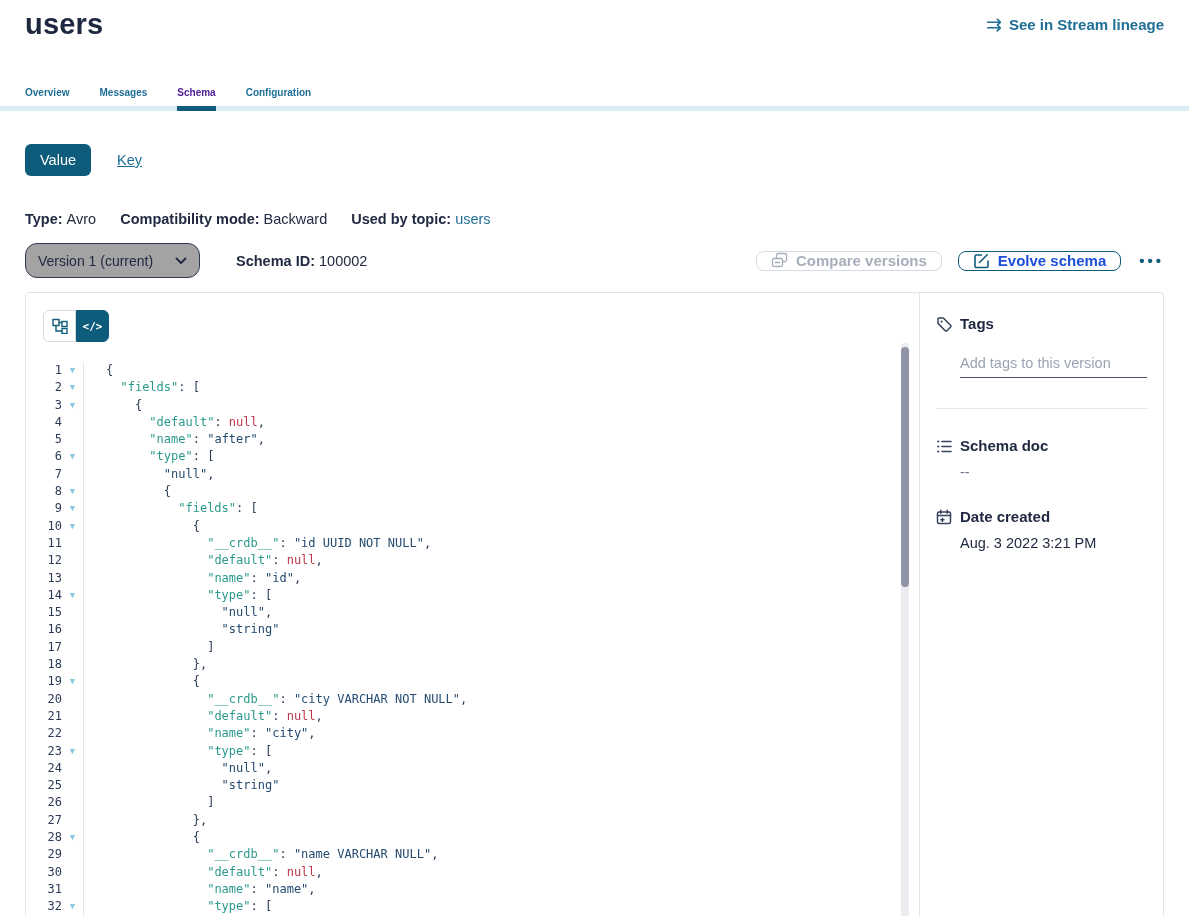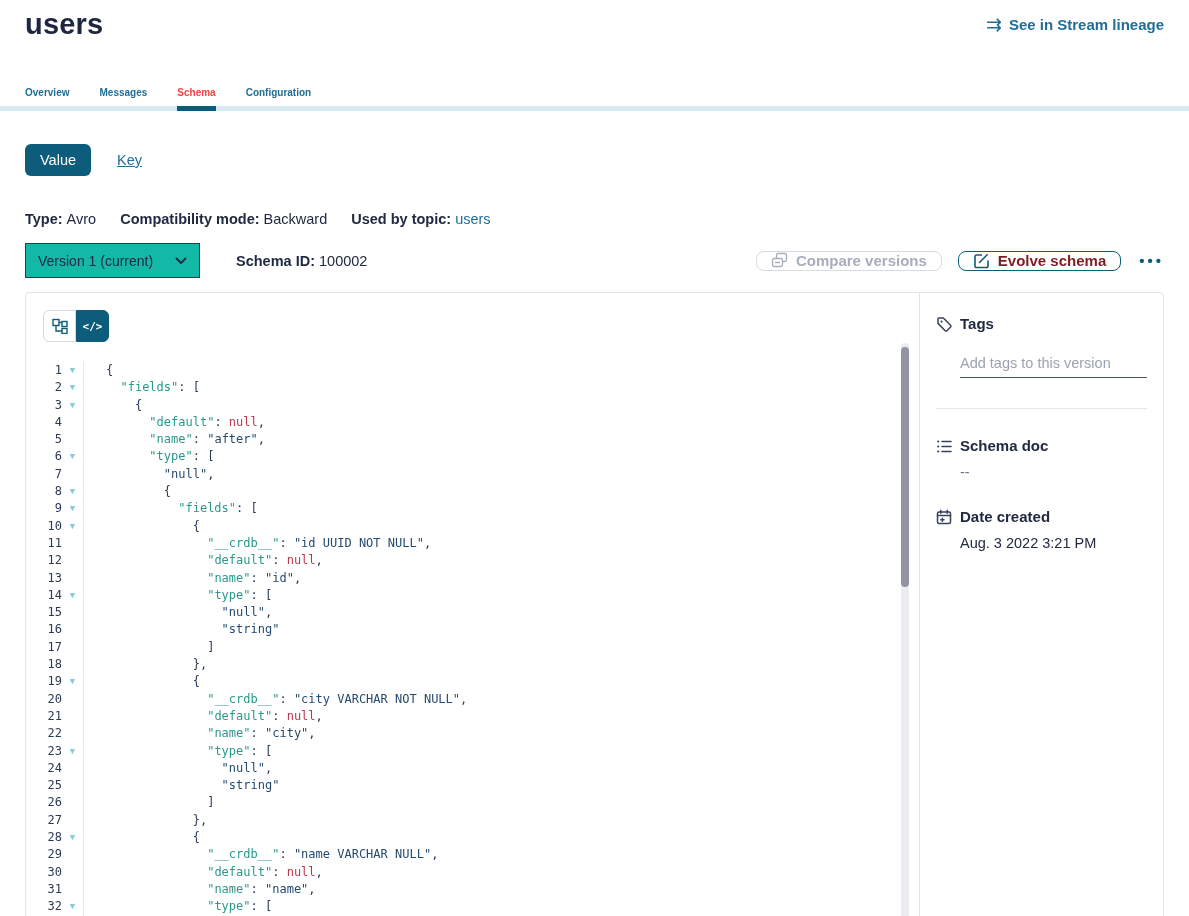--- a/index.html
+++ b/index.html
@@ -11,51 +11,51 @@
   .title { font-size:29px; font-weight:700; letter-spacing:.2px; color:#1E2740; }
   .lineage-link { position:absolute; right:25px; top:16px; display:flex; align-items:center;
     gap:7px; color:#1F6E96; font-size:15px; font-weight:700; cursor:pointer; }
   .lineage-link .glyph { font-size:19px; line-height:14px; font-weight:400; }
 
   
   .tabs { position:relative; margin-top:46px; padding-left:25px; display:flex; gap:30px; }
   .tabs .track { position:absolute; left:0; right:0; bottom:0; height:5px; background:#D9ECF3; }
   .tab { position:relative; font-size:10px; font-weight:600; color:#1F6E96;
     padding-bottom:13px; cursor:pointer; z-index:1; }
-  .tab.active { color:#ef4444; }
+  .tab.active { color:#4c1d95; }
   .tab.active::after { content:""; position:absolute; left:0; right:0; bottom:0; height:5px;
     background:#0D5C7C; }
 
   .content { padding:0 25px; }
 
   
   .vk-row { margin-top:33px; display:flex; align-items:center; }
   .btn-value { background:#0D5C7C; color:#fff; border:none; border-radius:6px;
     font-size:14.5px; padding:7px 15px; height:32px; font-family:inherit; cursor:pointer; }
   .btn-key { color:#1F6E96; font-size:14.5px; font-weight:500; margin-left:26px; cursor:pointer;text-decoration:underline; }
 
   
   .meta-row { margin-top:35px; display:flex; gap:24px; font-size:14.5px; }
   .meta-item b { font-weight:700; }
   .meta-item .val { margin-left:4px; }
   .meta-item .val.link { color:#1F6E96; cursor:pointer; }
 
   
   .controls { margin-top:16px; display:flex; align-items:center; }
-  .select { width:175px; height:35px; border:1px solid #2E3A52; border-radius:0;
+  .select { width:175px; height:35px; border:1px solid #2E3A52; border-radius:12px;
     display:flex; align-items:center; justify-content:space-between; padding:16px 12px;
-    font-size:14px; cursor:pointer; background:#14b8a6; }
+    font-size:14px; cursor:pointer; background:#a3a3a3; }
   .schema-id { margin-left:36px; font-size:14.5px; }
   .schema-id b { font-weight:700; }
   .right-controls { margin-left:auto; display:flex; align-items:center; gap:16px; }
   .btn-outline { height:20px; border-radius:8px; display:flex; align-items:center; gap:8px;
     padding:0 14px; font-size:15px; font-weight:600; background:#fff; cursor:pointer;
     font-family:inherit; }
   .btn-disabled { border:1px solid #D7DBE1; color:#A6AEBB; cursor:default; }
-  .btn-teal { border:1.5px solid #0D5C7C; color:#7f1d1d; }
+  .btn-teal { border:1.5px solid #0D5C7C; color:#1d4ed8; }
   .more-dots { color:#0D5C7C; font-size:15px; font-weight:700; letter-spacing:3px;
     margin-left:2px; cursor:pointer; }
 
   
   .panel { margin:14px 25px 0 25px; border:1px solid #E1E4E8; border-radius:4px 4px 0 0;
     height:640px; display:flex; }
   .code-pane { flex:1; position:relative; padding-top:17px; min-width:0; }
   .view-toggle { margin-left:17px; display:flex; }
   .vt-btn { width:33px; height:32px; display:flex; align-items:center; justify-content:center;
     cursor:pointer; }

